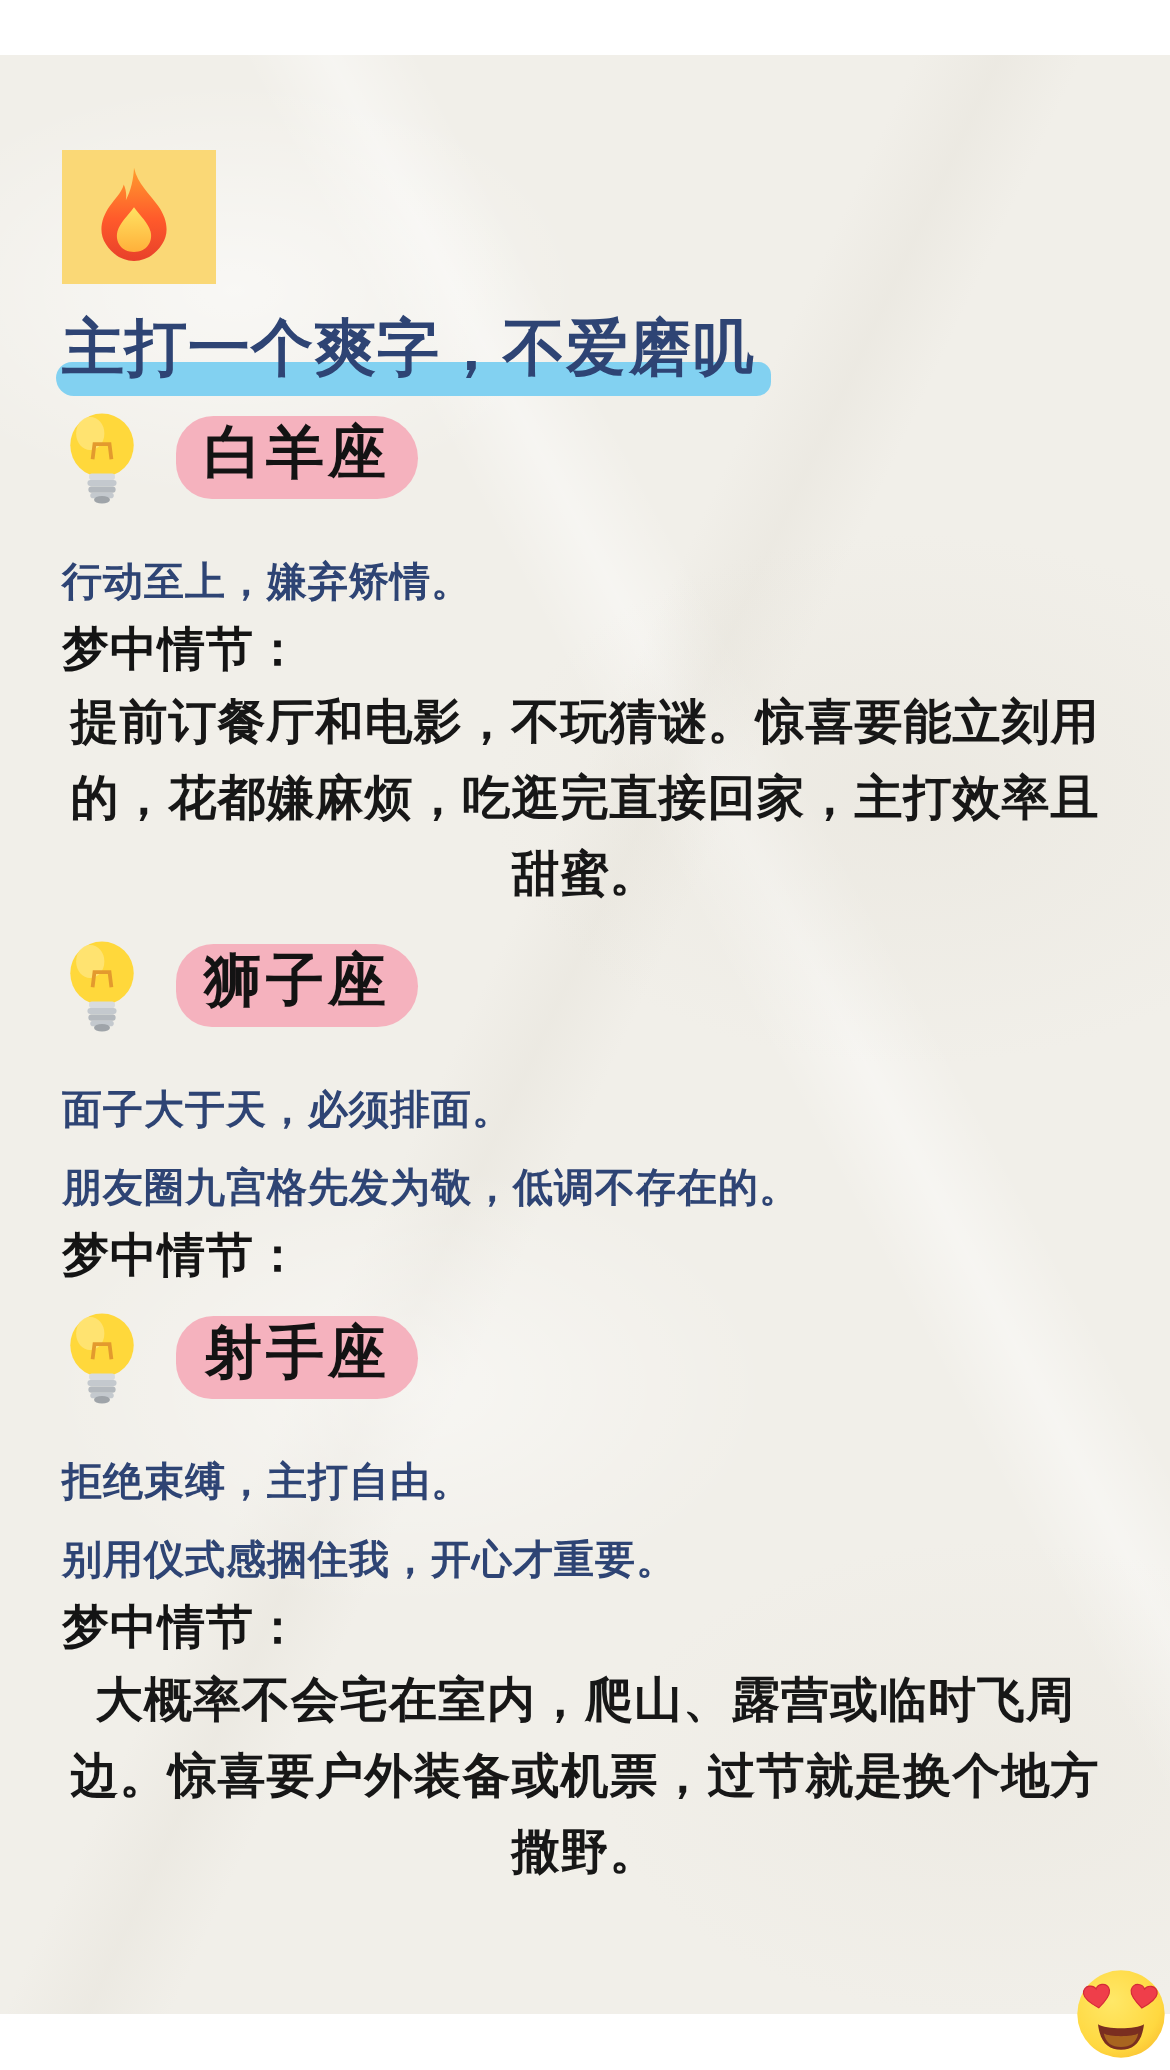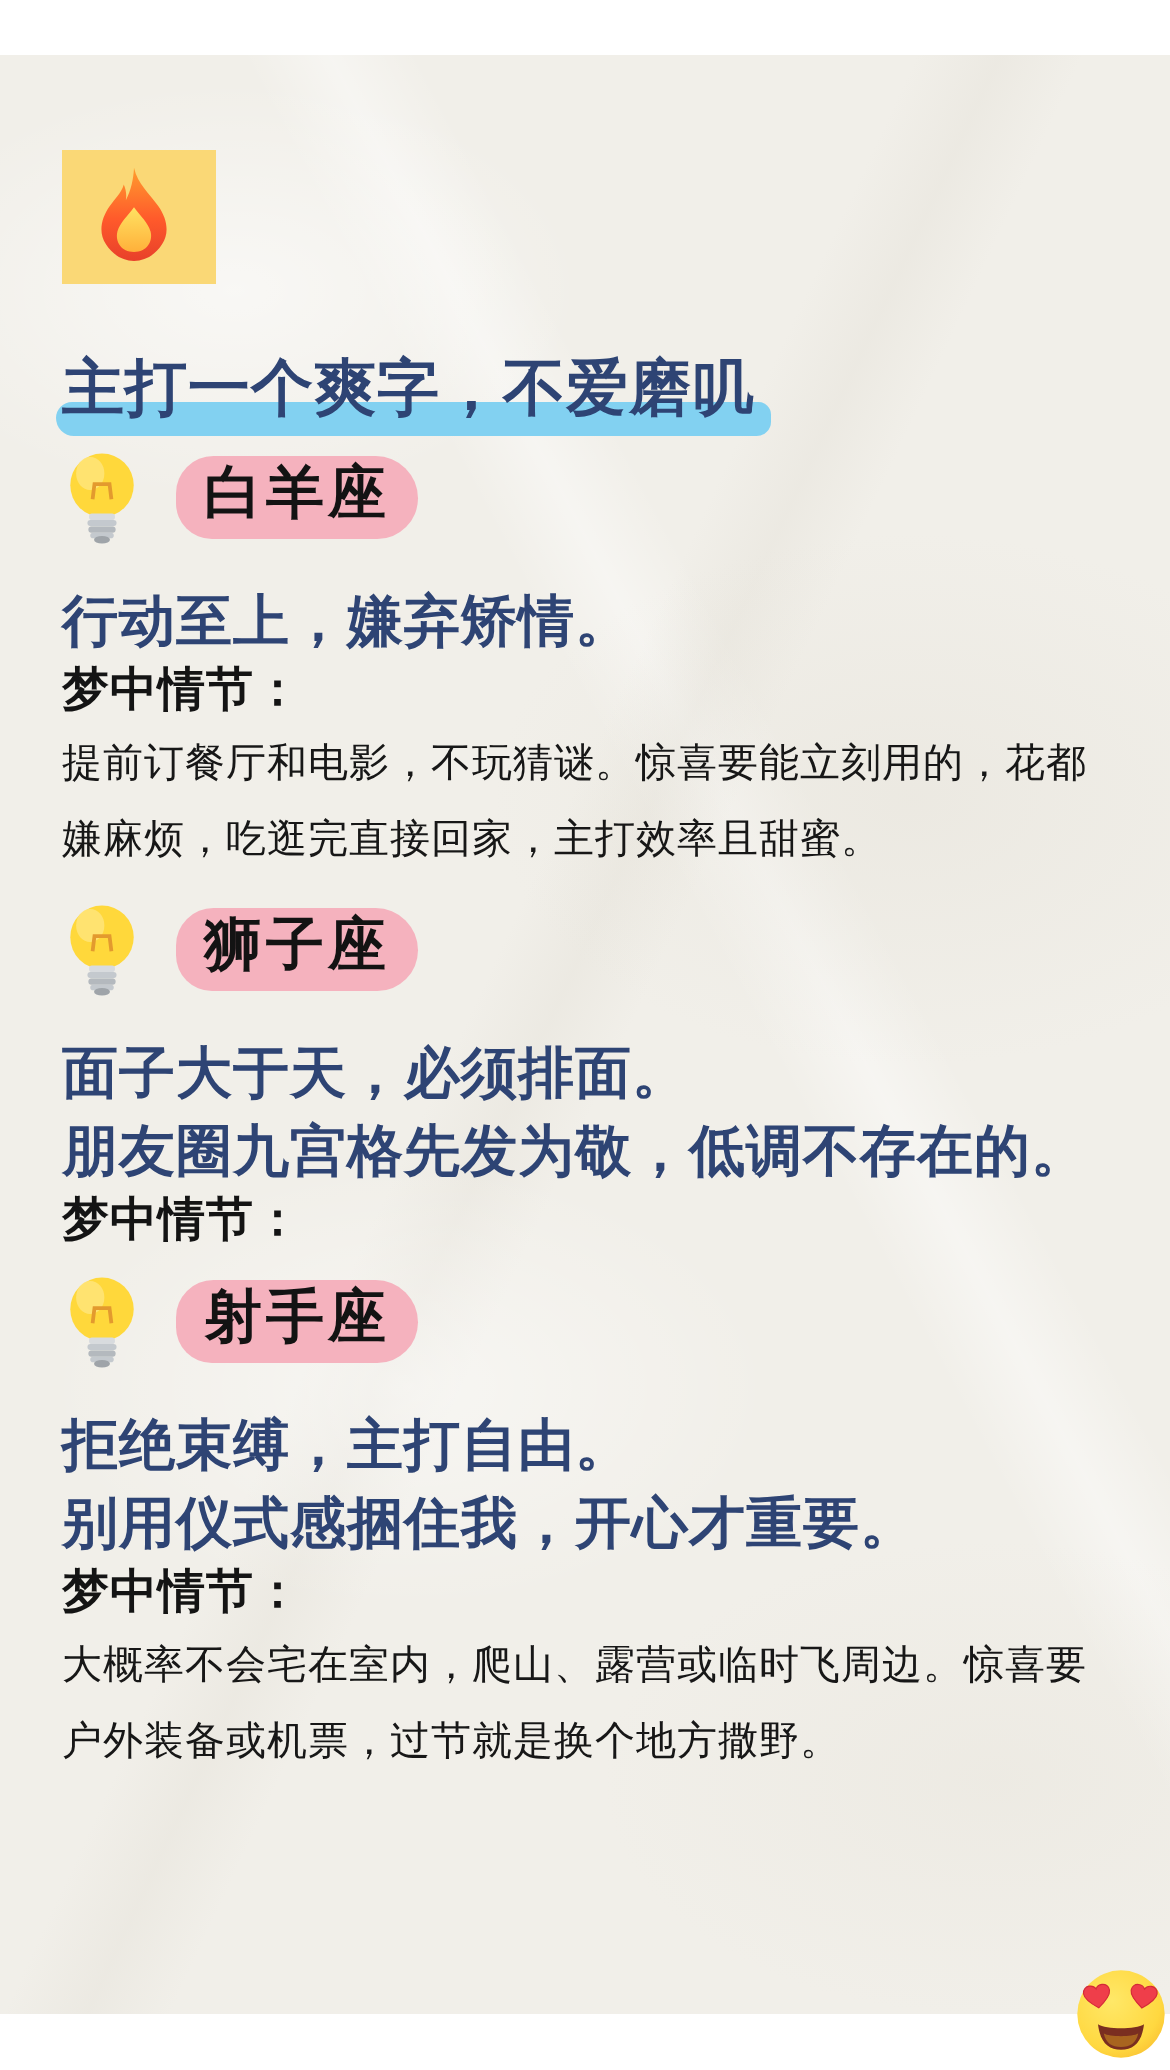--- a/index.html
+++ b/index.html
@@ -44,21 +44,20 @@
     letter-spacing: 3px;
     line-height: 92px;
     white-space: nowrap;
   }
   
   .subtitle-row { margin-top: 28px; }
   .subtitle-wrap {
     position: relative;
     display: inline-block;
     z-index: 0;
-    margin-top: 40px;
   }
   .subtitle-wrap::before {
     content: "";
     position: absolute;
     left: -6px; right: -16px;
     bottom: -12px;
     height: 34px;
     background: #82D1F1;
     border-radius: 18px 14px 16px 20px;
     z-index: -1;
@@ -88,41 +87,41 @@
     padding: 6px 28px 17px 28px;
     font-size: 58px;
     font-weight: 800;
     color: #131313;
     letter-spacing: 4px;
     line-height: 60px;
     white-space: nowrap;
   }
   .traits {
     margin-top: 38px;
-    font-size: 56px;
+    font-size: 40px;
     font-weight: 700;
     color: #2E4474;
     line-height: 78px;
     letter-spacing: 1px;
   }
   .dream-label {
     font-size: 47px;
     font-weight: 800;
     color: #141414;
     line-height: 58px;
     letter-spacing: 1px;
   }
   .dream-text {
     margin-top: 6px;
-    font-size: 40px;
-    font-weight: 400;
+    font-size: 48px;
+    font-weight: 700;
     color: #171717;
     line-height: 76px;
     letter-spacing: 1px;
-    text-align: left;
+    text-align: center;
   }
   .footer-emoji {
     position: absolute;
     right: 3px;
     top: 1968px;
     width: 92px;
     height: 92px;
   }
   .footer-emoji svg { display: block; }
 </style>

